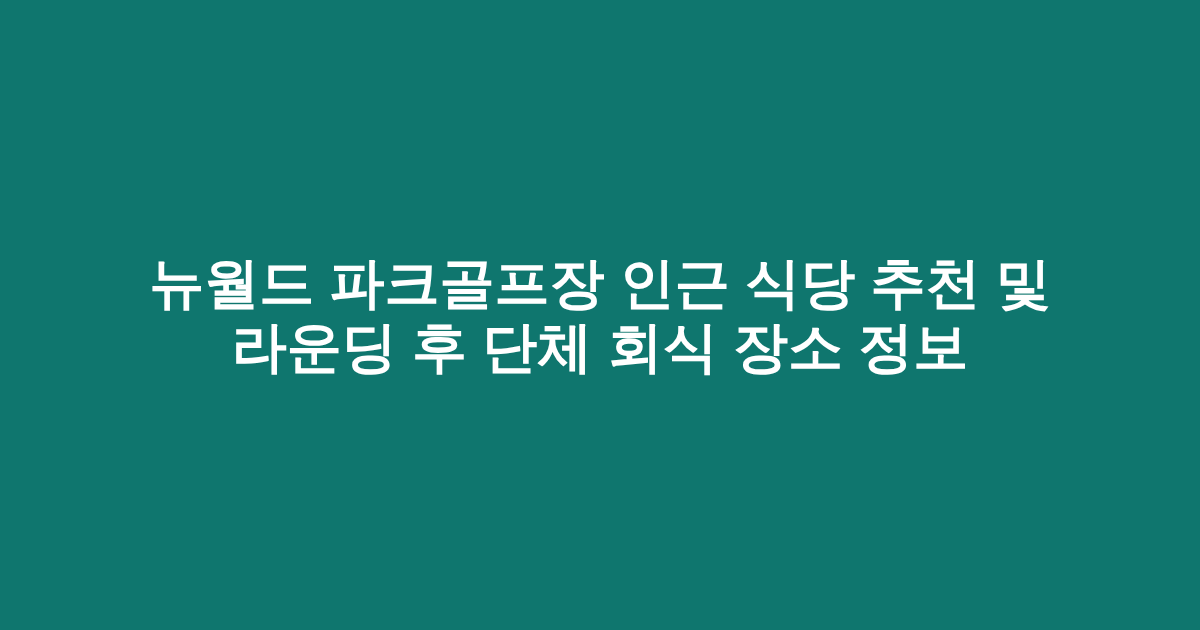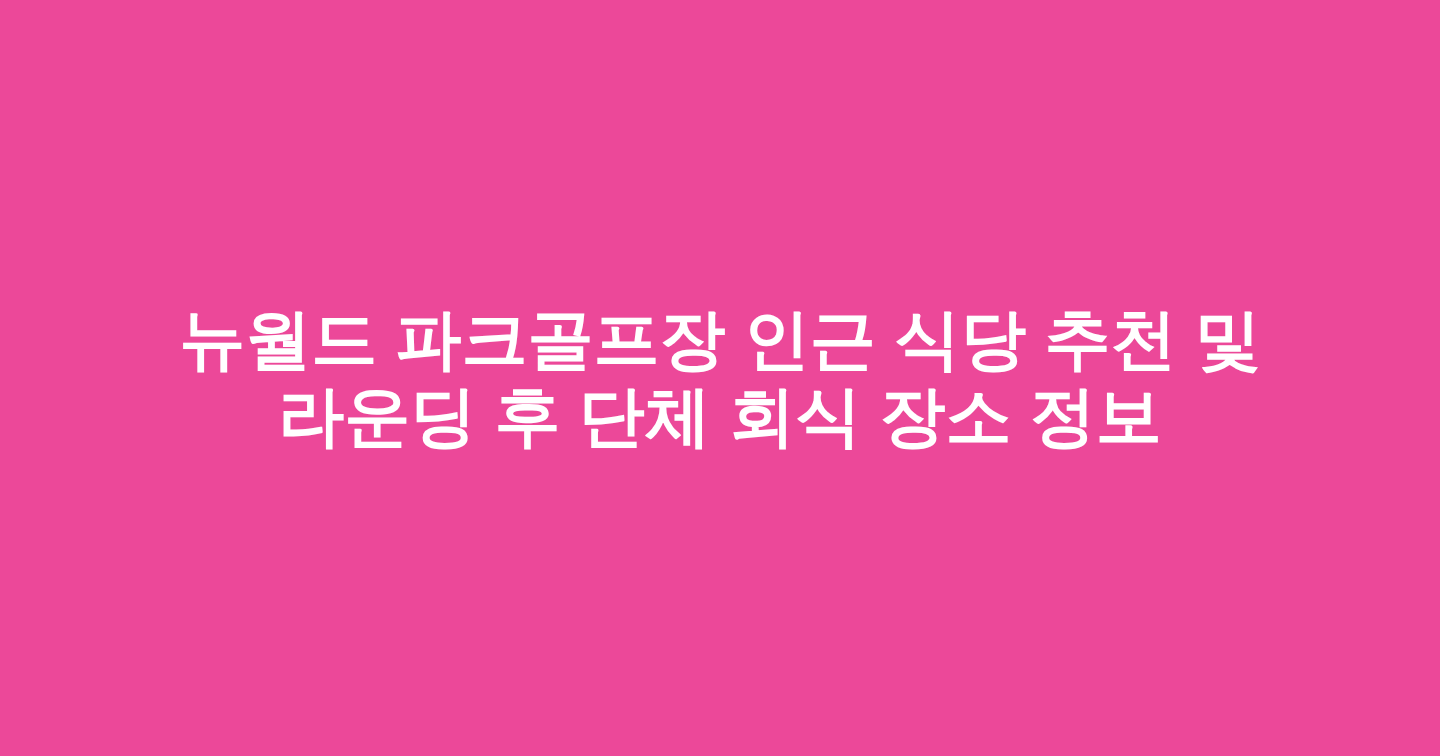--- a/index.html
+++ b/index.html
@@ -44,21 +44,21 @@
     letter-spacing: 0px;
     word-break: keep-all;
     white-space: pre-wrap;
     text-align: center;
     -webkit-font-smoothing: none;
   }
 </style>
 </head>
 <body>
 
-<div class="card" style="background-color: #ec4899;">
+<div class="card" style="background-color: #0f766e;">
 
   <div class="title-block">
 
     <h1 class="card-title" style="color: rgb(255, 255, 255);">뉴월드 파크골프장 인근 식당 추천 및 라운딩 후 단체 회식 장소 정보</h1>
 
   </div>
 
 </div>
 
 </body></html>

